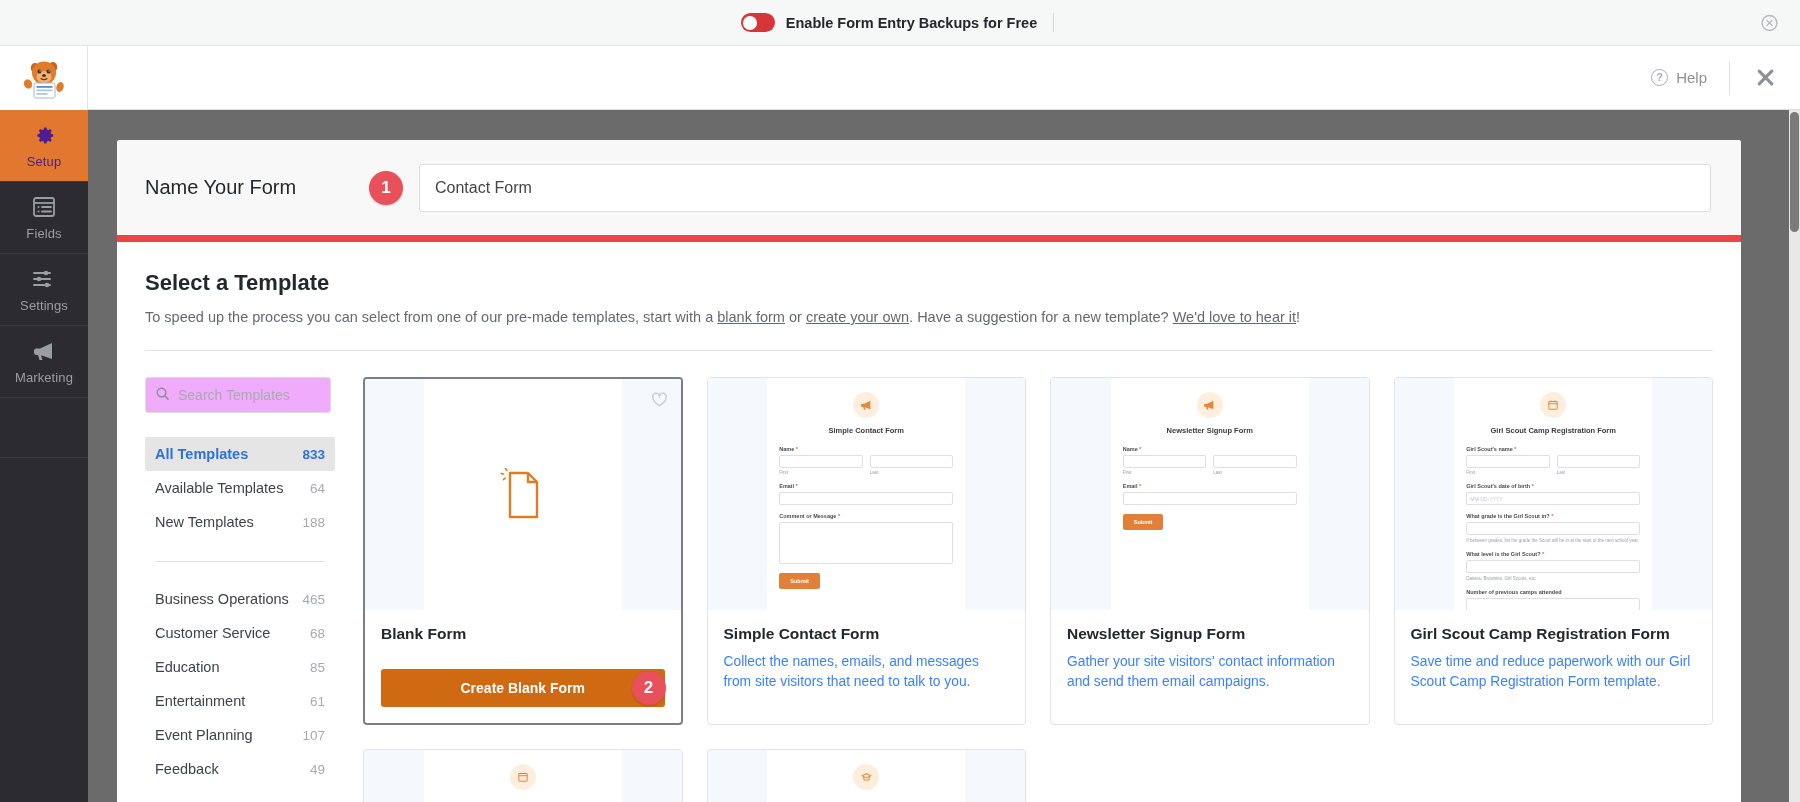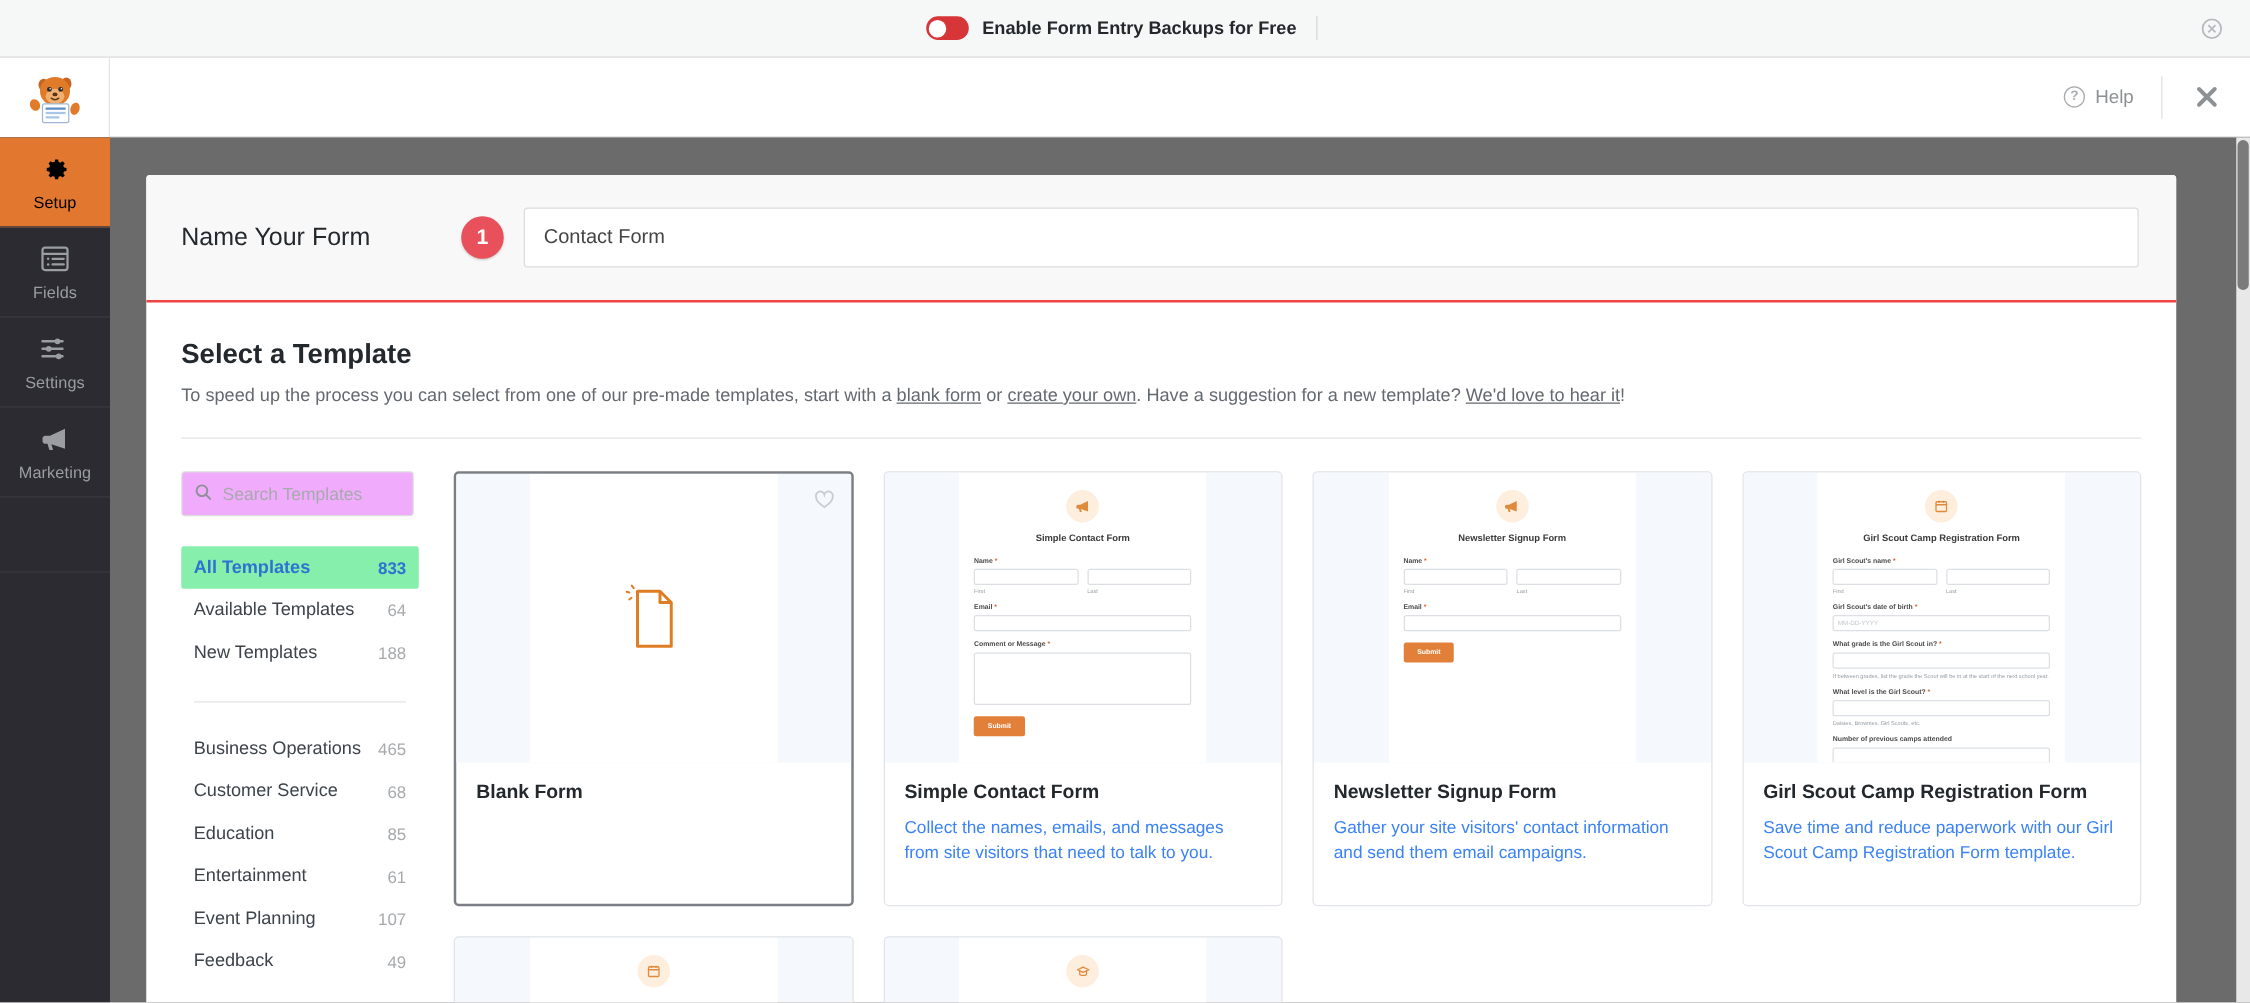--- a/index.html
+++ b/index.html
@@ -65,39 +65,39 @@
   
   .sidebar {
     position: absolute; left: 0; top: 110px; width: 88px; height: 692px;
     background: #2b2b31;
   }
   .nav-item {
     height: 72px; display: flex; flex-direction: column; align-items: center;
     justify-content: center; gap: 7px; color: #9a9da1; cursor: pointer;
     border-bottom: 1px solid #3a3a41;
   }
-  .nav-item.active { background: #e27730; color: #000000; }
+  .nav-item.active { background: #e27730; color: #4c1d95; }
   .nav-item .nav-icon { width: 25px; height: 25px; display: flex; align-items: center; justify-content: center; }
   .nav-item .nav-icon svg { display: block; }
   .nav-label { font-size: 13px; letter-spacing: .1px; }
   .nav-tail { height: 60px; border-bottom: 1px solid #3a3a41; }
 
   
   .stage {
     position: absolute; left: 88px; top: 110px; width: 1712px; height: 692px;
     background: #6b6b6b; overflow: hidden;
   }
   .panel {
     position: absolute; left: 29px; top: 30px; width: 1624px; height: 700px;
     background: #fff; border-radius: 3px; overflow: hidden;
   }
 
   
   .name-row {
-    height: 102px; background: #f8f8f8; border-bottom: 2px solid #ef4444;
+    height: 102px; background: #f8f8f8; border-bottom: 7px solid #ef4444;
     display: flex; align-items: center; padding: 0 30px 0 28px;
   }
   .name-label { font-size: 20px; color: #23282d; width: 224px; flex: none; }
   .badge {
     width: 34px; height: 34px; border-radius: 50%; background: #e8505b;
     color: #fff; font-size: 17px; font-weight: bold;
     display: flex; align-items: center; justify-content: center;
     flex: none; margin-right: 16px; box-shadow: 0 1px 2px rgba(0,0,0,.18);
   }
   .name-input {
@@ -125,21 +125,21 @@
   .search-input::placeholder { color: #a7aaad; }
   .search-icon {
     position: absolute; left: 10px; top: 9px; width: 15px; height: 15px; color: #8c8f94;
   }
   .filter-group { margin-top: 24px; }
   .filter-item {
     display: flex; align-items: center; justify-content: space-between;
     height: 34px; padding: 0 10px; font-size: 14.5px; color: #3c434a;
     cursor: pointer; border-radius: 2px;
   }
-  .filter-item.active { background: #86efac; color: #2e72d2; font-weight: bold; }
+  .filter-item.active { background: #e5e5e5; color: #2e72d2; font-weight: bold; }
   .filter-item.active .filter-count { color: #2e72d2; font-weight: bold; }
   .filter-count { color: #a7aaad; font-size: 13.5px; }
   .filter-sep { height: 1px; background: #e4e4e4; margin: 22px 10px 20px 10px; }
 
   
   .grid-wrap { flex: 1; padding: 26px 0 0 28px; }
   .grid { display: grid; grid-template-columns: repeat(4, 1fr); gap: 24px; }
   .card {
     background: #fff; border: 1px solid #e0e3e8; border-radius: 4px;
     overflow: hidden; cursor: pointer; position: relative; height: 348px;
@@ -403,20 +403,24 @@
                   <svg width="46" height="56" viewBox="0 0 46 56" fill="none" stroke="#de7d23" stroke-width="2.4" stroke-linejoin="round">
                     <path d="M10 6h18l9 9v35H10z"></path>
                     <path d="M28 6v9h9"></path>
                     <path d="M7 3.5l-1.6-2M3.5 7l-2.2-.6M5.2 11.2L3.4 12.6" stroke-width="1.6" stroke-linecap="round"></path>
                   </svg>
                 </div>
               </div>
               <div class="card-meta">
                 <div class="card-name">Blank Form</div>
               </div>
+              <button class="create-btn">
+                <span>Create Blank Form</span>
+                <span class="btn-badge">2</span>
+              </button>
             </div>
 
             <div class="card">
               <div class="card-thumb">
                 <div class="thumb-page">
                   <div class="thumb-badge">
                     <svg width="13" height="12" viewBox="0 0 25 22" fill="#e08a3c">
                       <path d="M20 3L8 8.5H4.5A2.5 2.5 0 002 11v1.5A2.5 2.5 0 004.5 15H6l1.5 5h3l-1.4-4.7L20 19z"></path>
                     </svg>
                   </div>

